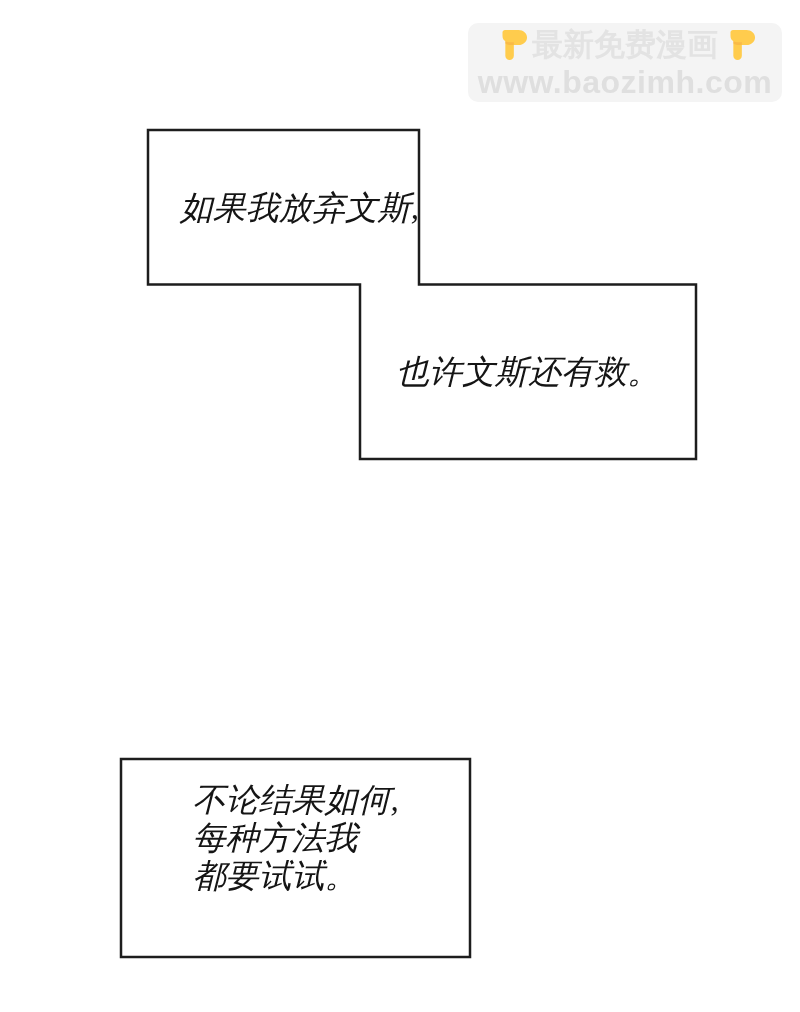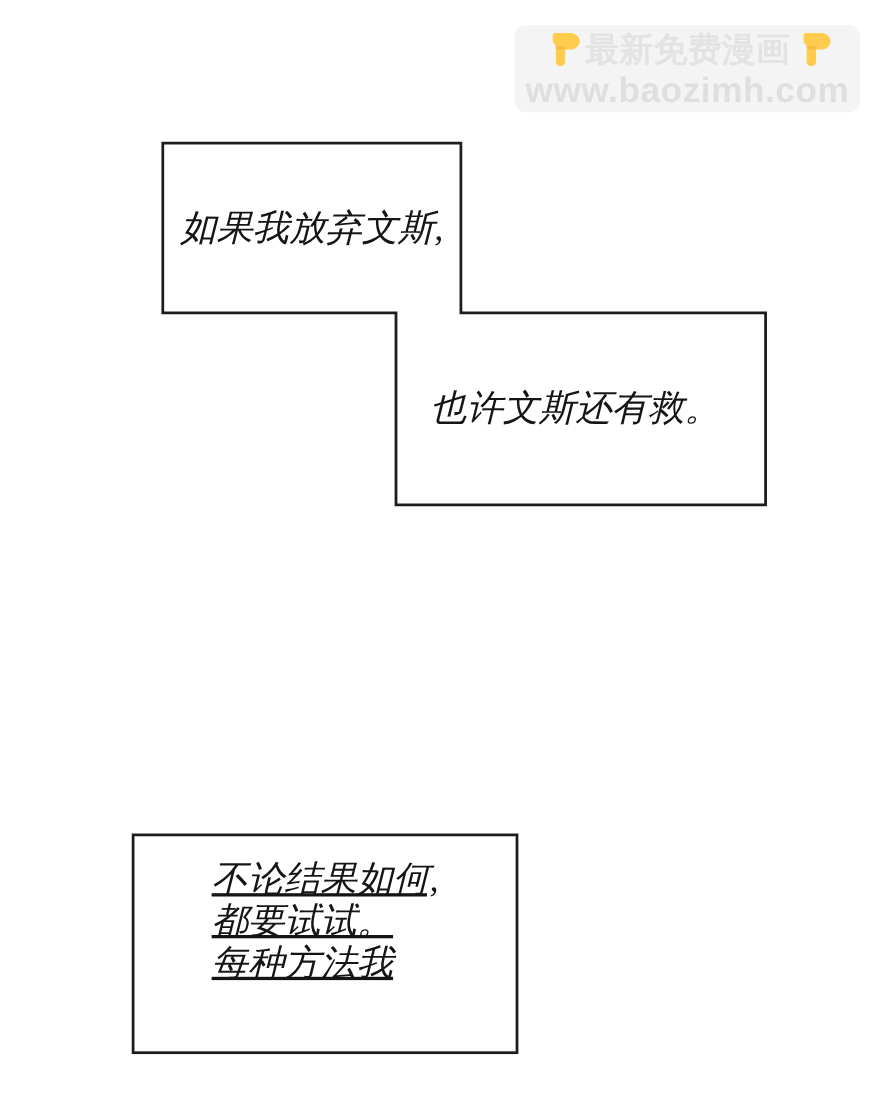--- a/index.html
+++ b/index.html
@@ -61,23 +61,23 @@
   .bubble-text {
     position: absolute;
     display: flex;
     align-items: center;
     justify-content: center;
     font-style: italic;
     color: #151515;
     letter-spacing: 0px;
   }
   .bubble-text .lines { text-align: left; }
-  .bubble-1-pos { left: 148px; top: 130px; width: 271px; height: 155px; font-size: 33px; line-height: 42px; }
-  .bubble-2-pos { left: 344px; top: 284px; width: 336px; height: 175px; font-size: 33px; line-height: 42px; padding-left: 11px; }
-  .bubble-3-pos { left: 121px; top: 759px; width: 349px; height: 158px; font-size: 33px; line-height: 38px; text-decoration: underline; }
+  .bubble-1-pos { left: 148px; top: 130px; width: 271px; height: 155px; font-size: 33px; line-height: 42px; justify-content: flex-end; }
+  .bubble-2-pos { left: 360px; top: 284px; width: 336px; height: 175px; font-size: 33px; line-height: 42px; }
+  .bubble-3-pos { left: 121px; top: 759px; width: 349px; height: 158px; font-size: 33px; line-height: 38px; }
 </style>
 </head>
 <body>
 
 <div class="page">
 
   <div class="watermark">
     <div class="wm-line1">
       <span class="finger">
         <svg viewBox="0 0 36 36" aria-hidden="true">
@@ -111,18 +111,18 @@
 
   <div class="bubble-text bubble-2-pos">
     <div class="lines">
       <div>也许文斯还有救。</div>
     </div>
   </div>
 
   <div class="bubble-text bubble-3-pos">
     <div class="lines">
       <div>不论结果如何,</div>
+      <div>每种方法我</div>
       <div>都要试试。</div>
-      <div>每种方法我</div>
     </div>
   </div>
 
 </div>
 
 </body></html>

